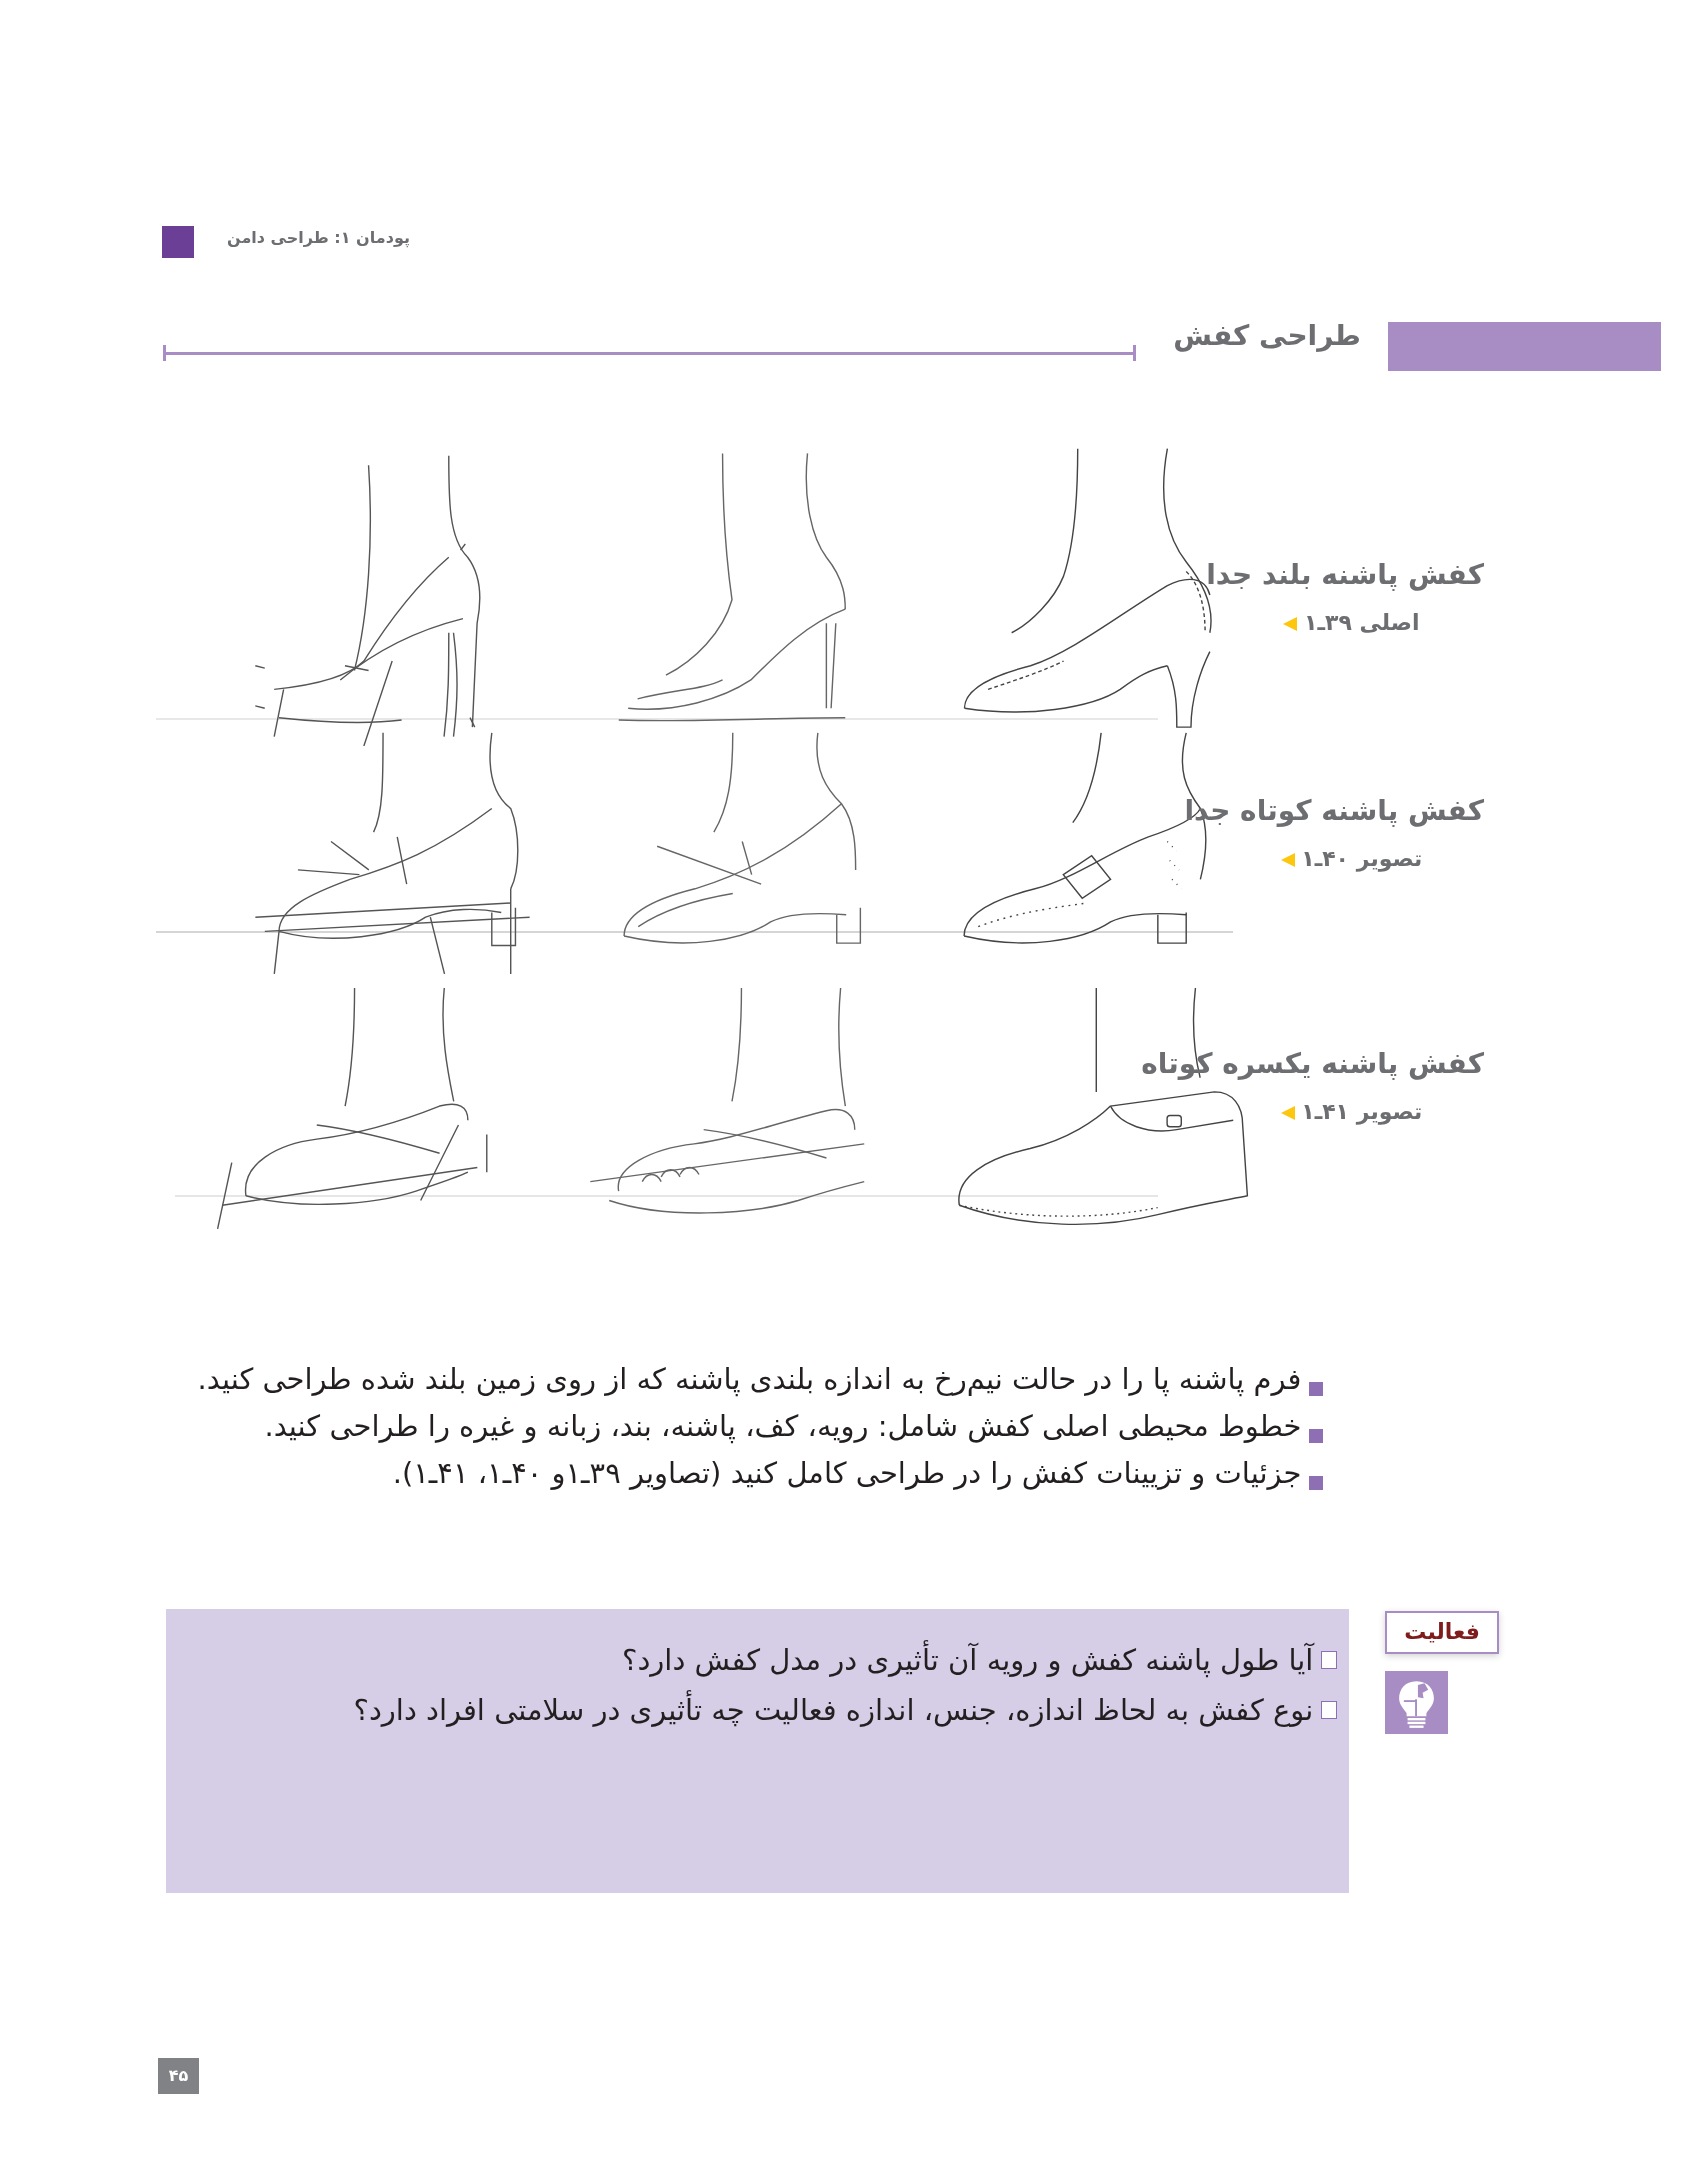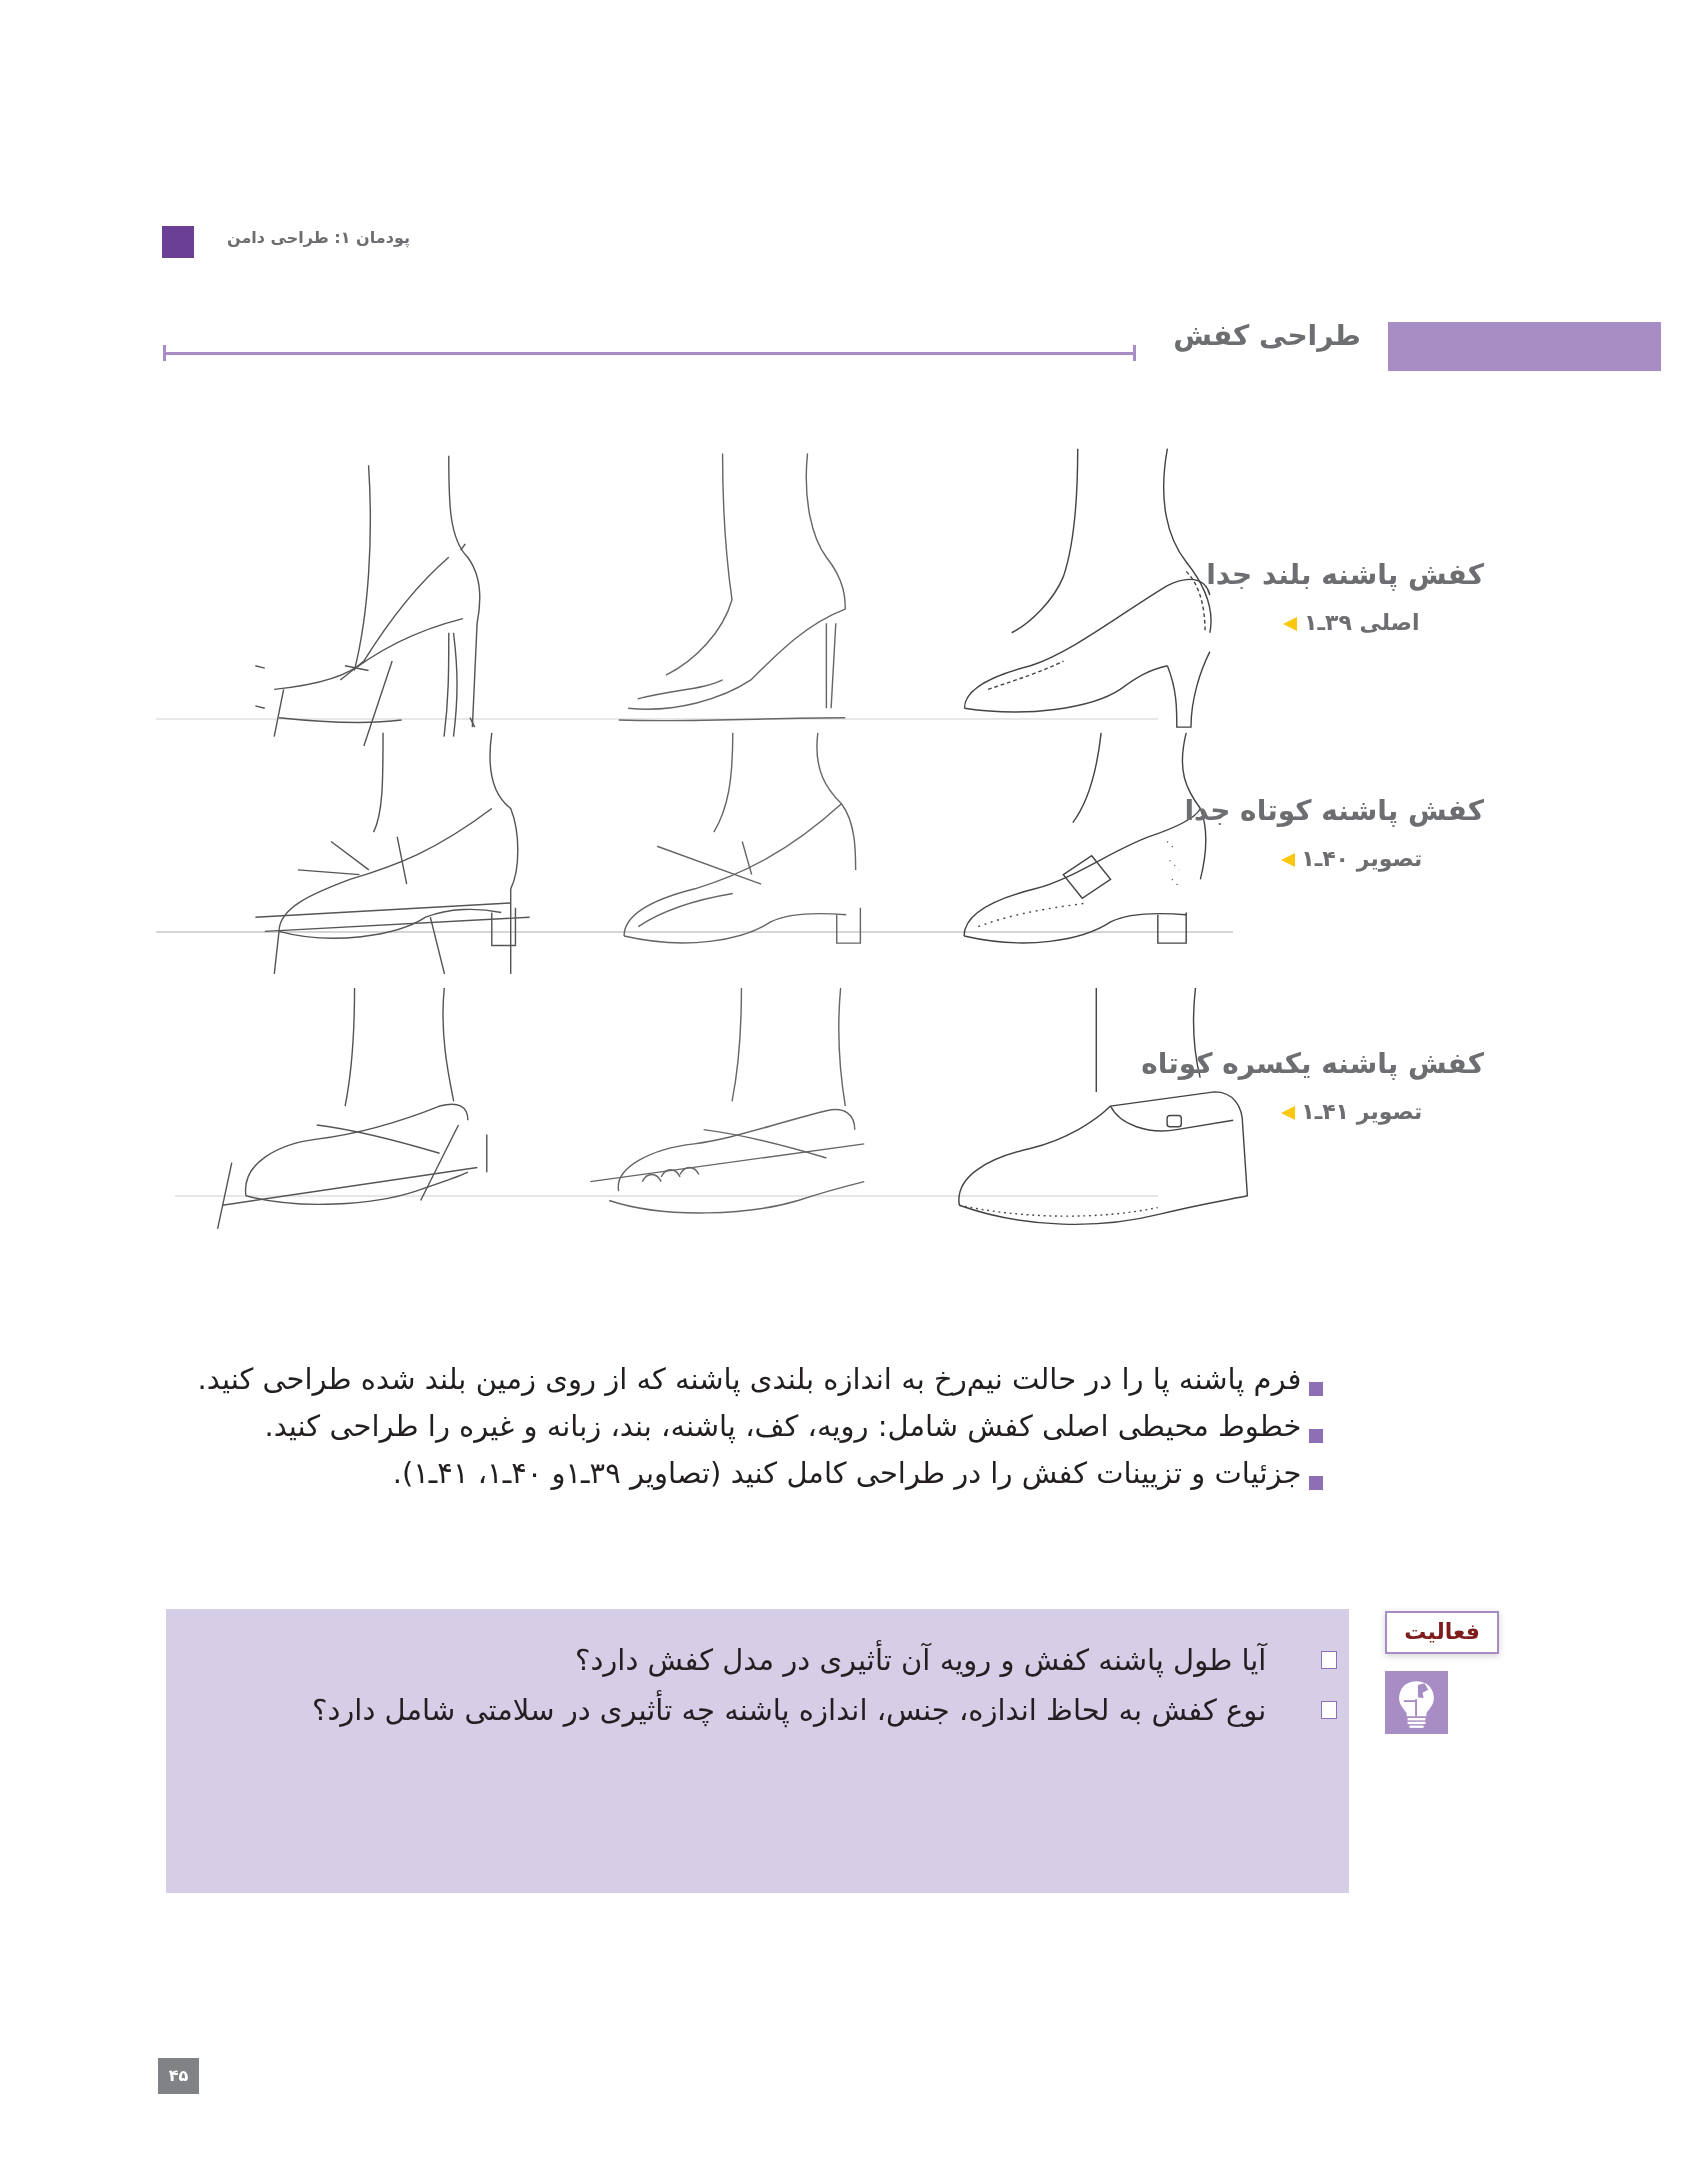--- a/index.html
+++ b/index.html
@@ -31,21 +31,21 @@
                   border-right: 14px solid #fdc70f; margin-right: 6.6px; vertical-align: middle; }
 
   
   .bullets { position: absolute; right: 364px; top: 1349px; width: 1087px; direction: rtl; }
   .bullet { display: flex; align-items: flex-end; font-size: 29px; color: #231f20; height: 47px; white-space: nowrap; }
   .bullet .sq { width: 14px; height: 14px; background: #8e6fb3; margin-left: 7.6px; flex: 0 0 auto; }
 
   
   .act-box { position: absolute; left: 166px; top: 1609px; width: 1183px; height: 284px; background: #d6cde6; }
   .act-list { position: absolute; right: 350px; top: 1635px; width: 992px; direction: rtl; }
-  .act-item { display: flex; align-items: center; font-size: 29px; color: #231f20; height: 50px; white-space: nowrap; gap: 47px; }
+  .act-item { display: flex; align-items: center; font-size: 29px; color: #231f20; height: 50px; white-space: nowrap; }
   .act-item .chk { width: 16px; height: 18px; background: #ffffff; border: 1.9px solid #8e6fb3; margin-left: 7.6px; flex: 0 0 auto; box-sizing: border-box; }
 
   .act-label { position: absolute; left: 1385px; top: 1611px; width: 114px; height: 43px; border: 2.4px solid #a78dc3; background: #ffffff;
                box-shadow: 0 1.9px 6.6px rgba(0,0,0,0.18); box-sizing: border-box; text-align: center; line-height: 38px;
                font-size: 22px; font-weight: bold; color: #7f1d1d; direction: rtl; }
   .act-icon { position: absolute; left: 1385px; top: 1671px; width: 63px; height: 63px; background: #a78dc3; }
 
   .page-num { position: absolute; left: 158px; top: 2058px; width: 41px; height: 36px; background: #808285; color: #ffffff;
               font-size: 16px; font-weight: bold; text-align: center; line-height: 36px; }
 </style>
@@ -199,21 +199,21 @@
 </div>
 
 <div class="act-box"></div>
 <div class="act-list">
   <div class="act-item">
       <span class="chk"></span>
       <span>آیا طول پاشنه کفش و رویه آن تأثیری در مدل کفش دارد؟</span>
     </div>
   <div class="act-item">
       <span class="chk"></span>
-      <span>نوع کفش به لحاظ اندازه، جنس، اندازه پاشنه چه تأثیری در سلامتی شامل دارد؟</span>
+      <span>نوع کفش به لحاظ اندازه، جنس، اندازه فعالیت چه تأثیری در سلامتی افراد دارد؟</span>
     </div>
 </div>
 <div class="act-label">فعالیت</div>
 <div class="act-icon">
   <svg viewBox="0 0 134 134" width="63" height="63">
     <path d="M67 22 C42 22 30 40 30 58 C30 72 40 80 46 90 L46 96 L88 96 L88 90 C94 80 104 72 104 58 C104 40 92 22 67 22 Z" fill="#ffffff"></path>
     <path d="M70 30 L84 26 L92 40 L80 46 L82 58 L70 56 Z" fill="#a78dc3"></path>
     <path d="M66 60 L66 96" stroke="#a78dc3" stroke-width="4"></path>
     <path d="M40 64 L66 64" stroke="#a78dc3" stroke-width="4"></path>
     <rect x="48" y="100" width="38" height="5" fill="#ffffff"></rect>

